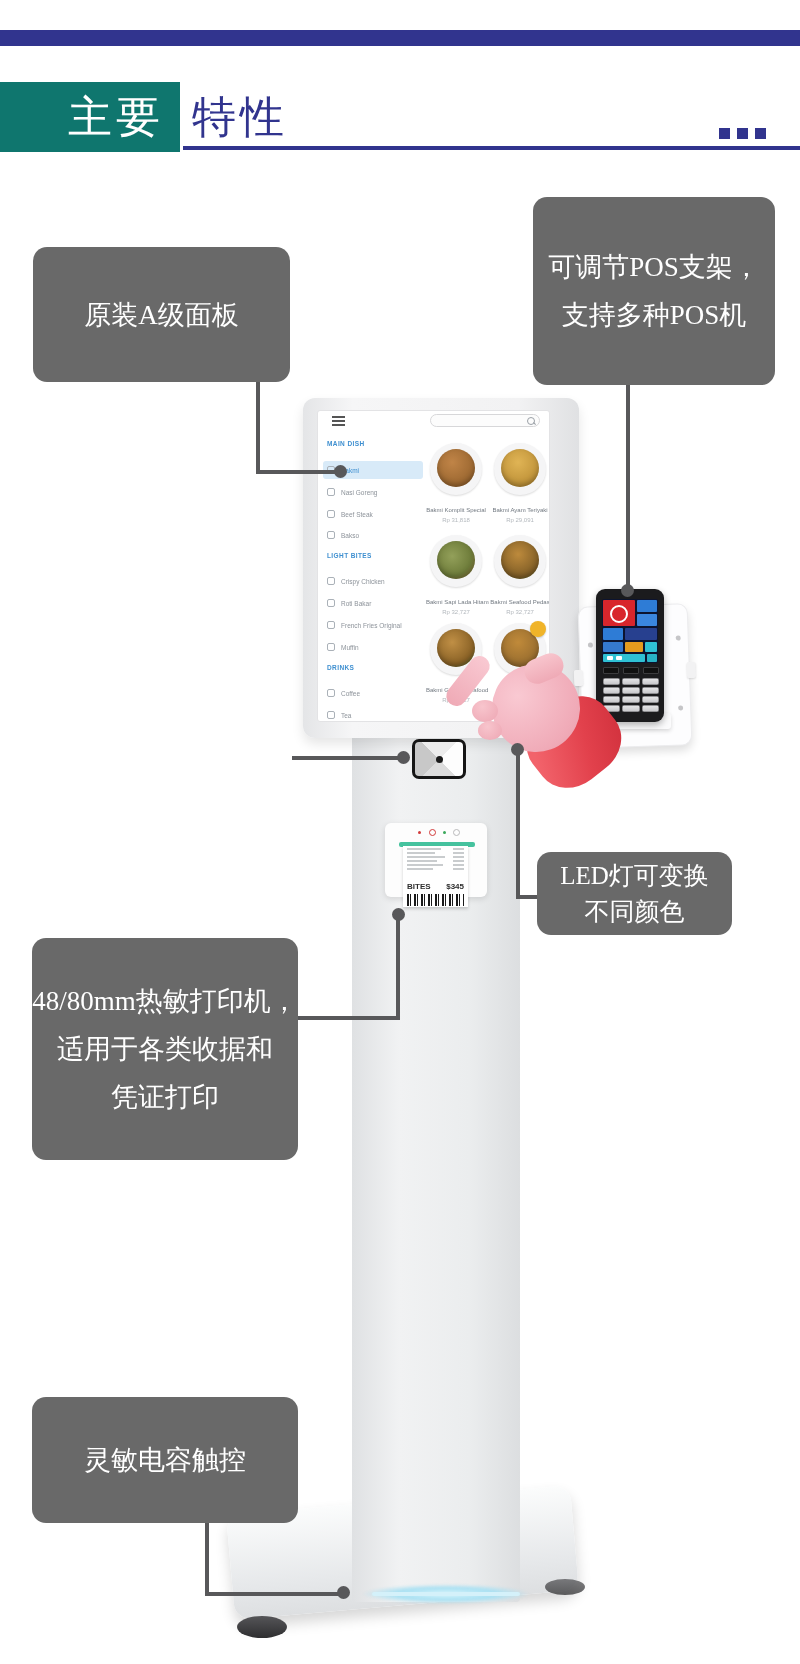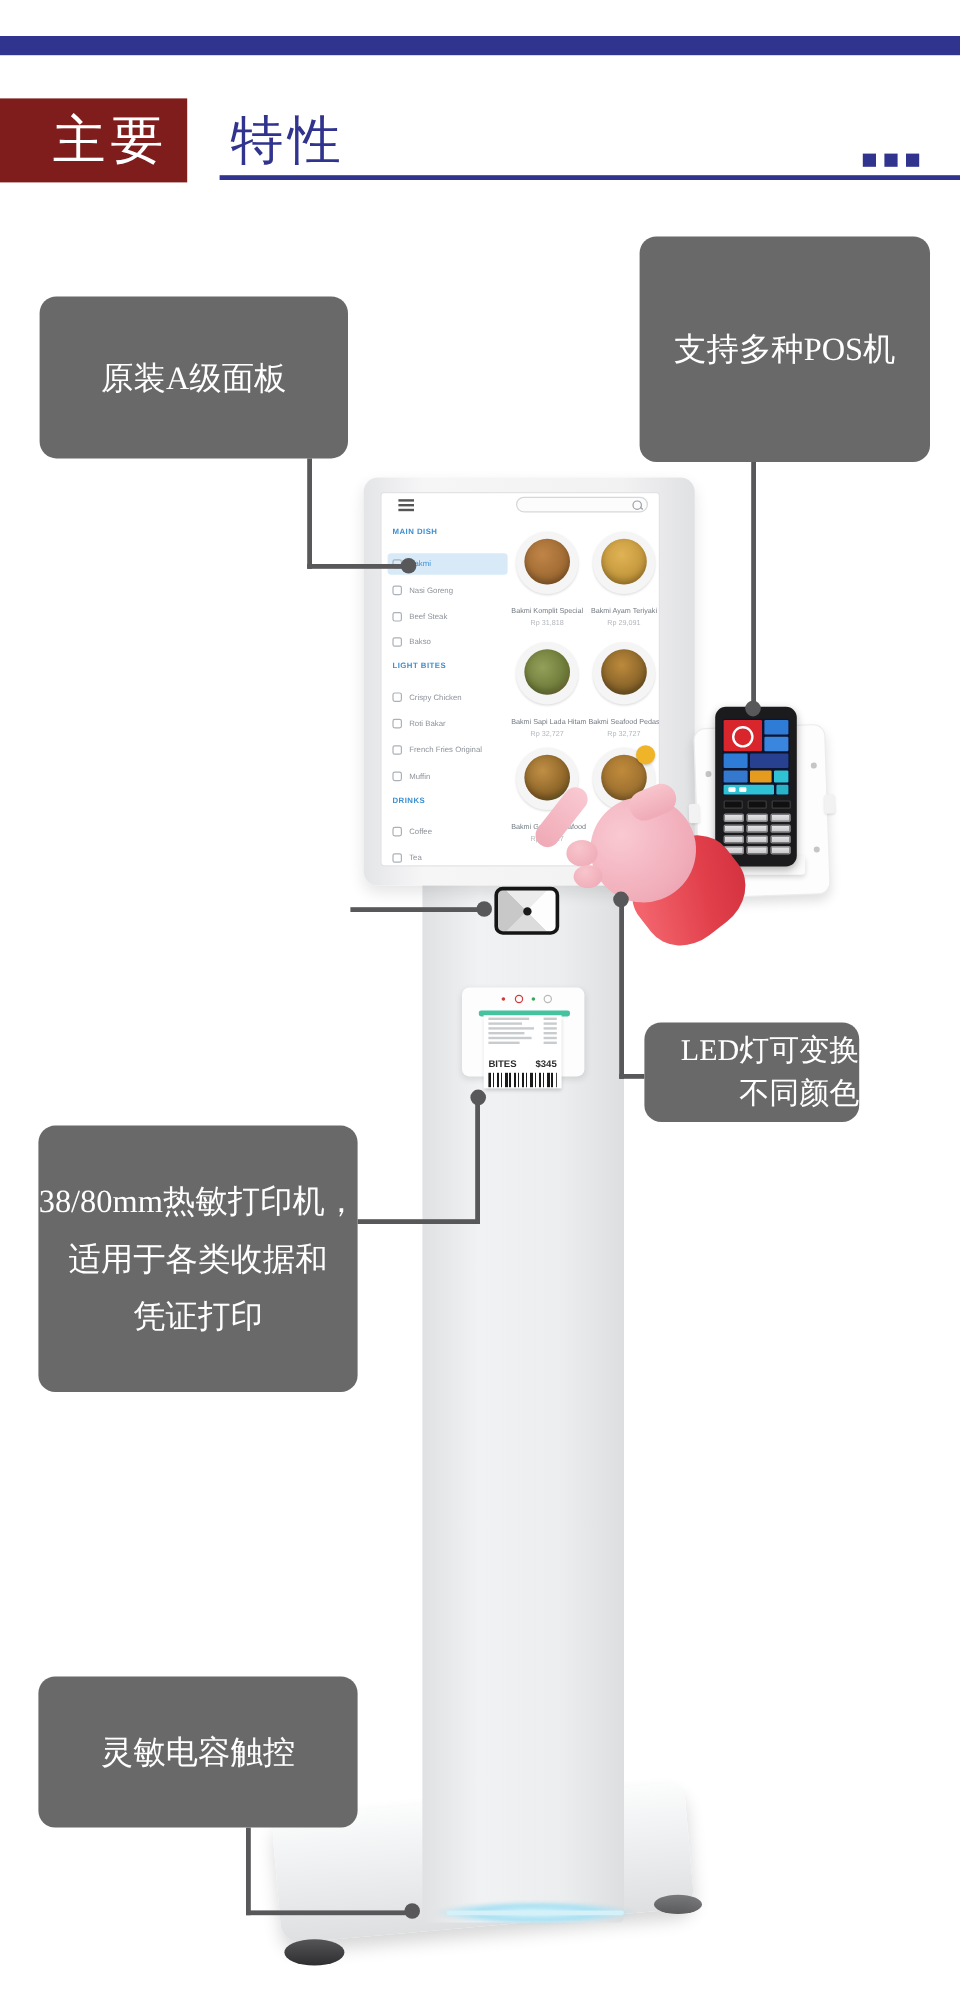--- a/index.html
+++ b/index.html
@@ -1,20 +1,20 @@
 <!DOCTYPE html>
 <html><head>
 <meta charset="utf-8">
 <style>
   html,body{margin:0;padding:0;background:#fff;}
   .canvas{position:relative;width:800px;height:1664px;background:#fff;overflow:hidden;
           font-family:"Liberation Sans",sans-serif;}
   
   .topbar{position:absolute;left:0;top:30px;width:800px;height:16px;background:#31348e;}
-  .hdr-badge{position:absolute;left:0;top:82px;width:156px;height:70px;background:#7f1d1d;
+  .hdr-badge{position:absolute;left:0;top:82px;width:180px;height:70px;background:#0f766e;
              display:flex;align-items:center;justify-content:flex-end;padding-right:16px;box-sizing:border-box;}
   .hdr-badge span{color:#fff;font:44px "Liberation Serif","DejaVu Serif",serif;letter-spacing:4px;}
   .hdr-title{position:absolute;left:192px;top:82px;height:70px;display:flex;align-items:center;
              color:#31348e;font:44px "Liberation Serif","DejaVu Serif",serif;letter-spacing:4px;}
   .hdr-line{position:absolute;left:183px;top:146px;width:617px;height:4px;background:#31348e;}
   .hdr-dots{position:absolute;left:719px;top:128px;display:flex;gap:7px;}
   .hdr-dots i{width:11px;height:11px;background:#31348e;display:block;}
   
   .co{position:absolute;background:#696969;border-radius:14px;color:#fff;display:flex;
       flex-direction:column;align-items:center;justify-content:center;z-index:8;
@@ -347,31 +347,32 @@
 
   <div class="ln" style="left:205px;top:1523px;width:4px;height:73px;"></div>
   <div class="ln" style="left:205px;top:1592px;width:140px;height:4px;"></div>
   <div class="cdot" style="left:337px;top:1586px;"></div>
 
   <div class="co" style="left:33px;top:247px;width:257px;height:135px;font-size:27px;line-height:42px;">
     <div>原装A级面板</div>
   </div>
 
   <div class="co" style="left:533px;top:197px;width:242px;height:188px;font-size:27px;line-height:48px;">
+    <div>可调节POS支架，</div>
     <div>支持多种POS机</div>
   </div>
 
 
-  <div class="co" style="left:537px;top:852px;width:179px;height:83px;font-size:25px;line-height:36px;align-items:flex-end;">
+  <div class="co" style="left:537px;top:852px;width:195px;height:83px;font-size:25px;line-height:36px;">
     <div>LED灯可变换</div>
     <div>不同颜色</div>
   </div>
 
   <div class="co" style="left:32px;top:938px;width:266px;height:222px;font-size:27px;line-height:48px;">
-    <div>38/80mm热敏打印机，</div>
+    <div>48/80mm热敏打印机，</div>
     <div>适用于各类收据和</div>
     <div>凭证打印</div>
   </div>
 
   <div class="co" style="left:32px;top:1397px;width:266px;height:126px;font-size:27px;">
     <div>灵敏电容触控</div>
   </div>
 
 </div>
 

